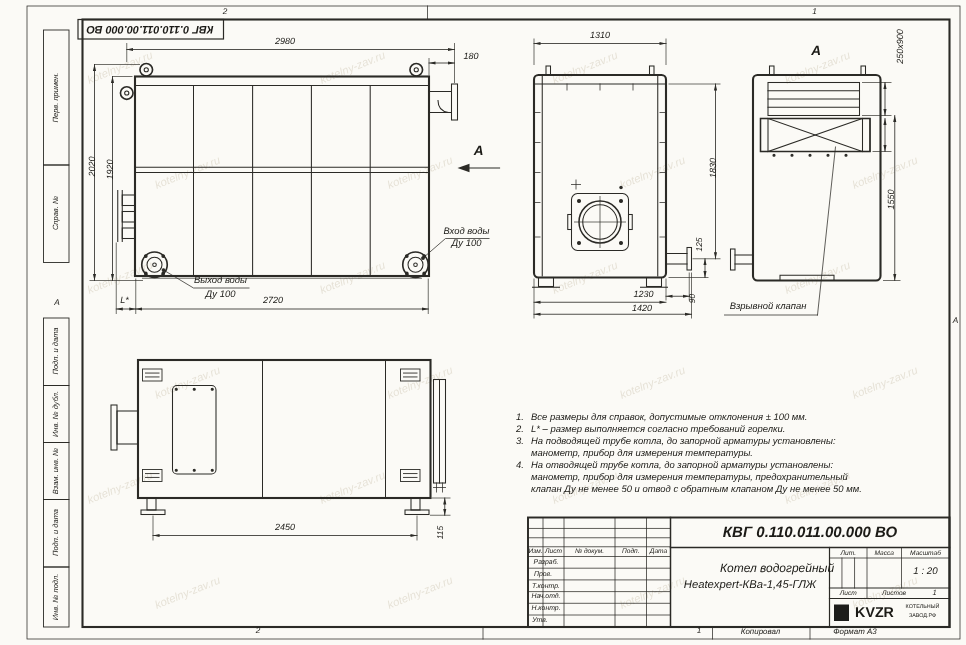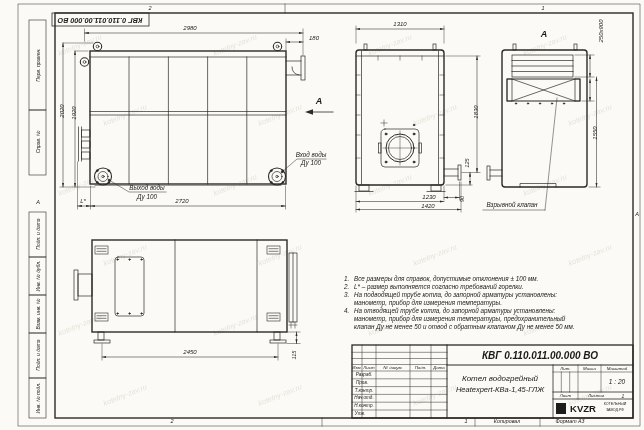--- a/index.html
+++ b/index.html
@@ -414,21 +414,21 @@
   <span class="t" style="left:369px;top:367.8px;font-size:4.4px">Лист</span>
   <span class="t" style="left:393px;top:367.8px;font-size:4.4px">№ докум.</span>
   <span class="t" style="left:420.5px;top:367.8px;font-size:4.4px">Подп.</span>
   <span class="t" style="left:439px;top:367.8px;font-size:4.4px">Дата</span>
   <span class="t" style="left:364px;top:374.9px;font-size:4.6px">Разраб.</span>
   <span class="t" style="left:362px;top:382.8px;font-size:4.6px">Пров.</span>
   <span class="t" style="left:364px;top:390.6px;font-size:4.6px">Т.контр.</span>
   <span class="t" style="left:364px;top:398.4px;font-size:4.6px">Нач.отд.</span>
   <span class="t" style="left:364px;top:406.3px;font-size:4.6px">Н.контр.</span>
   <span class="t" style="left:360px;top:414.1px;font-size:4.6px">Утв.</span>
-  <span class="t" style="left:500px;top:379px;font-size:8px">Котел водогрейный</span>
+  <span class="t" style="left:518px;top:379px;font-size:8px">Котел водогрейный</span>
   <span class="t" style="left:500px;top:390px;font-size:7.5px">Heatexpert-КВа-1,45-ГЛЖ</span>
   <span class="t" style="left:565.5px;top:368.5px;font-size:4.4px">Лит.</span>
   <span class="t" style="left:589.5px;top:368.5px;font-size:4.4px">Масса</span>
   <span class="t" style="left:617px;top:368.5px;font-size:4.4px">Масштаб</span>
   <span class="t" style="left:617px;top:381.5px;font-size:6.5px">1 : 20</span>
   <span class="t" style="left:565.5px;top:395.5px;font-size:4.4px">Лист</span>
   <span class="t" style="left:596px;top:395.5px;font-size:4.4px">Листов</span>
   <span class="t" style="left:623px;top:395.5px;font-size:5px">1</span>
   <span class="logobox" style="left:556px;top:403px;width:10px;height:11px"></span>
   <span class="t b" style="left:583px;top:408.5px;font-size:9.5px;font-style:normal">KVZR</span>

